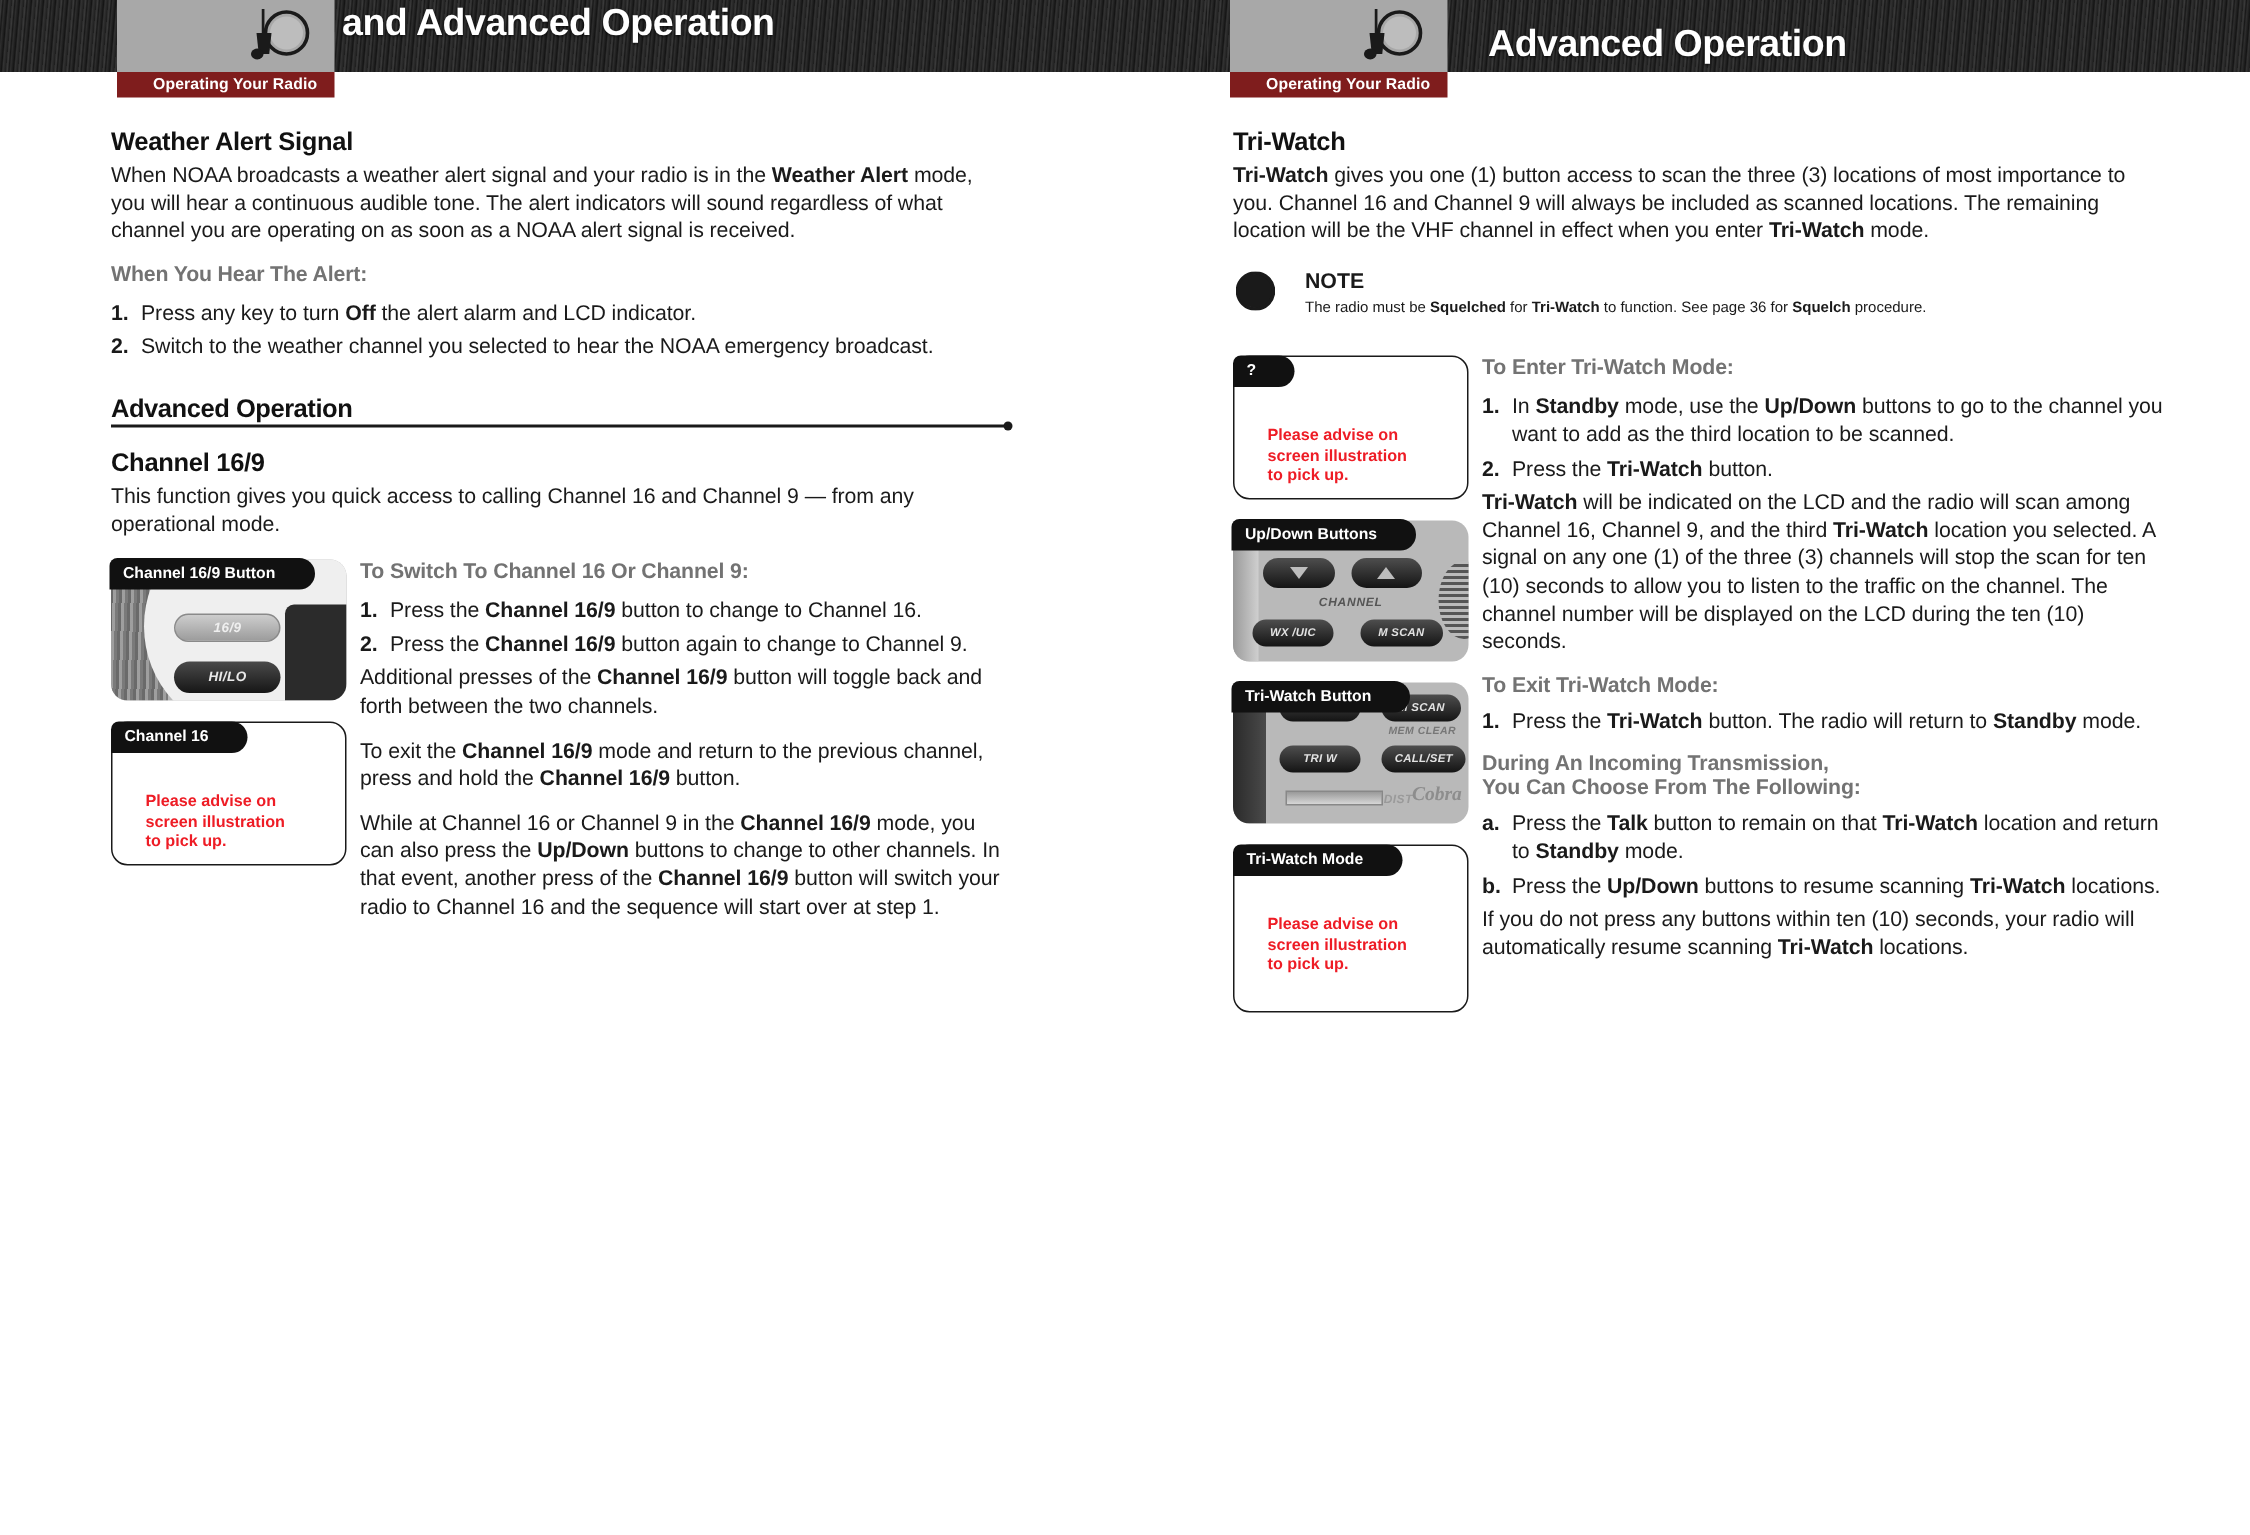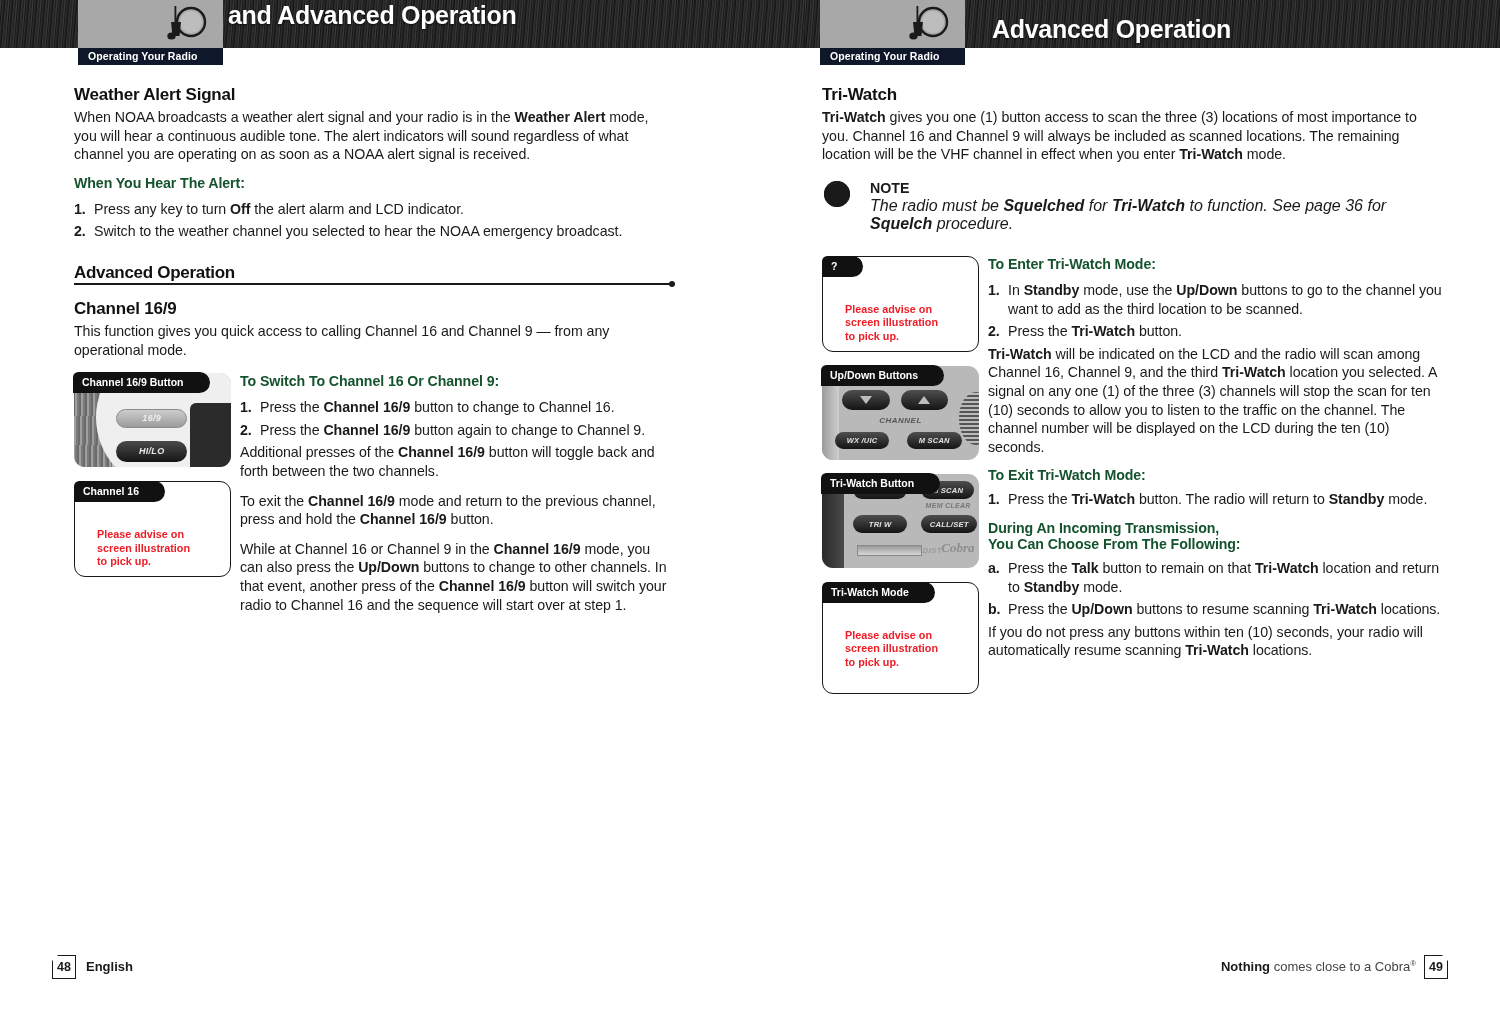--- a/index.html
+++ b/index.html
@@ -27,23 +27,23 @@
     position: absolute; top: 0; width: 145px; height: 48px;
     background: #a8a8a8;
   }
   .hdr-iconbox.left  { left: 78px; }
   .hdr-iconbox.right { left: 820px; }
 
   .radio-icon { position: absolute; right: 10px; top: 5px; width: 60px; height: 40px; }
 
   .hdr-tag {
     position: absolute; top: 48px; height: 17px;
-    background: #0f172a; color: #ffffff;
+    background: #7f1d1d; color: #ffffff;
     font-size: 10.5px; font-weight: bold;
-    line-height: 17px; padding-left: 10px; letter-spacing: .1px;
+    line-height: 17px; padding-left: 24px; letter-spacing: .1px;
     white-space: nowrap;
   }
   .hdr-tag.left  { left: 78px;  width: 145px; }
   .hdr-tag.right { left: 820px; width: 145px; }
 
   .hdr-title {
     position: absolute; color: #ffffff;
     font-size: 25px; font-weight: bold; line-height: 27px;
     letter-spacing: -.3px; text-shadow: 0 1px 2px rgba(0,0,0,.7);
   }
@@ -54,21 +54,21 @@
   .col { position: absolute; top: 85px; }
   .col.left  { left: 74px;  width: 600px; }
   .col.right { left: 822px; width: 620px; }
 
   h2.sec {
     font-size: 17px; font-weight: bold; letter-spacing: -.2px;
     margin-bottom: 3px; color: #111;
   }
   h3.sub {
     font-size: 14.2px; font-weight: bold; margin-top: 11px; margin-bottom: 2px;
-    letter-spacing: -.1px; color: #14532d;
+    letter-spacing: -.1px; color: #737373;
   }
   p.body {
     font-size: 14.2px; line-height: 18.6px; margin-bottom: 0px;
     color: #1a1a1a; letter-spacing: -.05px;
   }
   p.body + p.body { margin-top: 11px; }
   b { font-weight: bold; }
 
   ol.steps { list-style: none; margin-top: 9px; }
   ol.steps li {
@@ -220,21 +220,21 @@
   .ph-c .cobra {
     position: absolute; left: 76%; top: 70%;
     font-size: 13px; font-style: italic; font-weight: bold; color: #8d8d8d;
     font-family: "Liberation Serif", serif;
   }
 
   
   .note { position: relative; margin-top: 16px; padding-left: 48px; }
   .note .nicon { position: absolute; left: 2px; top: 1px; width: 26px; height: 26px; }
   .note .ntitle { font-size: 14.2px; font-weight: bold; margin-bottom: 1px; }
-  .note .ntext { font-size: 16px; line-height: 18.6px; font-style: italic; }
+  .note .ntext { font-size: 10px; line-height: 18.6px; }
 
   
   .flow { position: relative; }
   .flow .gutter { position: absolute; left: 0; top: 0; width: 160px; }
   .flow .txt { margin-left: 166px; }
 
   
   .footer { position: absolute; left: 0; right: 0; bottom: 40px; height: 28px; }
   .pagenum {
     position: absolute; width: 24px; height: 24px;
@@ -451,20 +451,14 @@
         </h3>
         <ol class="steps" style="margin-top:7px">
           <li><span class="num">a.</span><span>Press the </span><b>Talk</b><span> button to remain on that </span><b>Tri-Watch</b><span> location and return to </span><b>Standby</b><span> mode.</span></li>
           <li><span class="num">b.</span><span>Press the </span><b>Up/Down</b><span> buttons to resume scanning </span><b>Tri-Watch</b><span> locations.</span></li>
         </ol>
         <p class="body"><span>If you do not press any buttons within ten (10) seconds, your radio will automatically resume scanning </span><b>Tri-Watch</b><span> locations.</span></p>
       </div>
     </div>
   </div>
 
-  <div class="footer">
-    <div class="pagenum l">48</div>
-    <div class="foot-left">English</div>
-    <div class="foot-right"><b>Nothing</b><span> comes close to a Cobra</span><sup>®</sup></div>
-    <div class="pagenum r">49</div>
-  </div>
 
 </div>
 
 </body></html>

